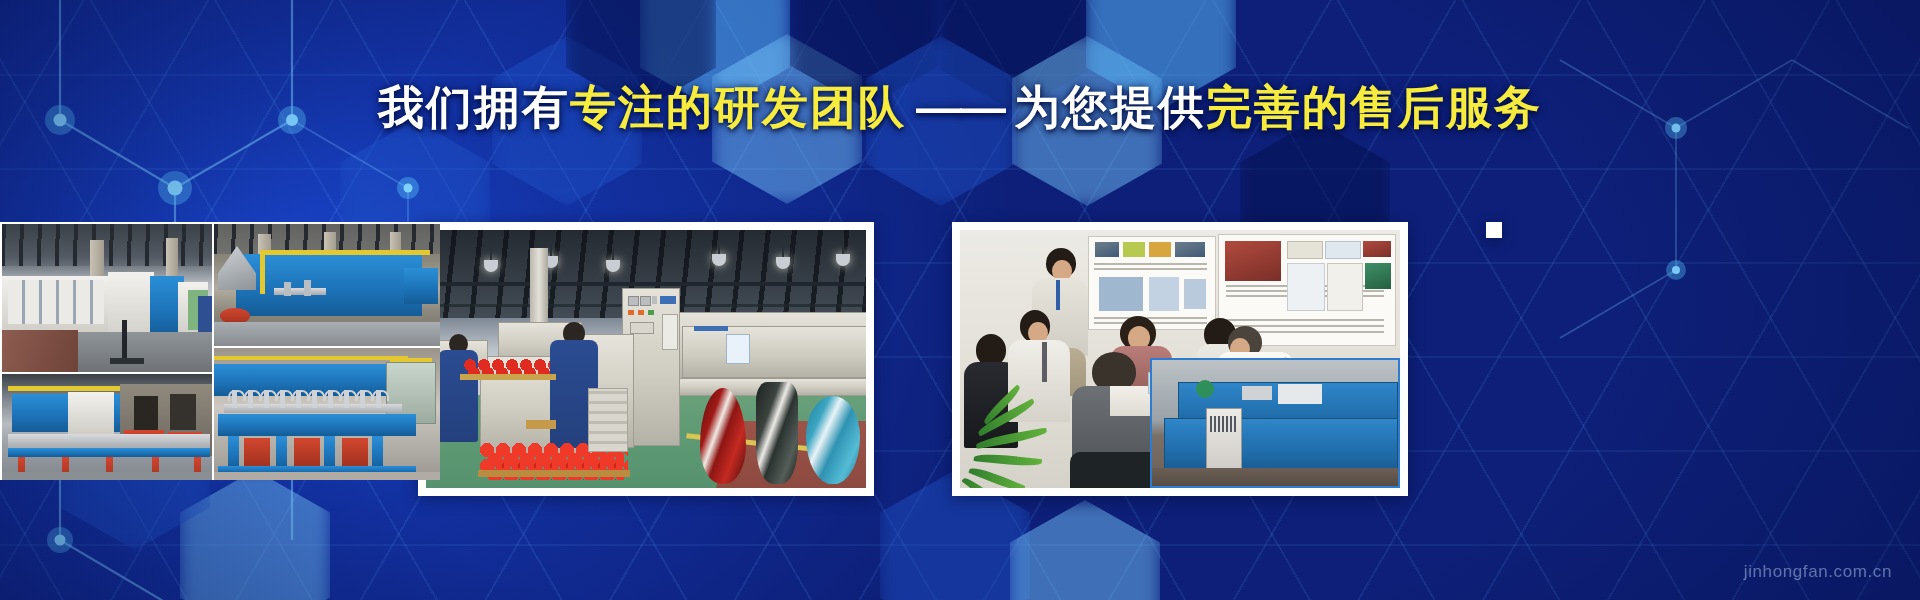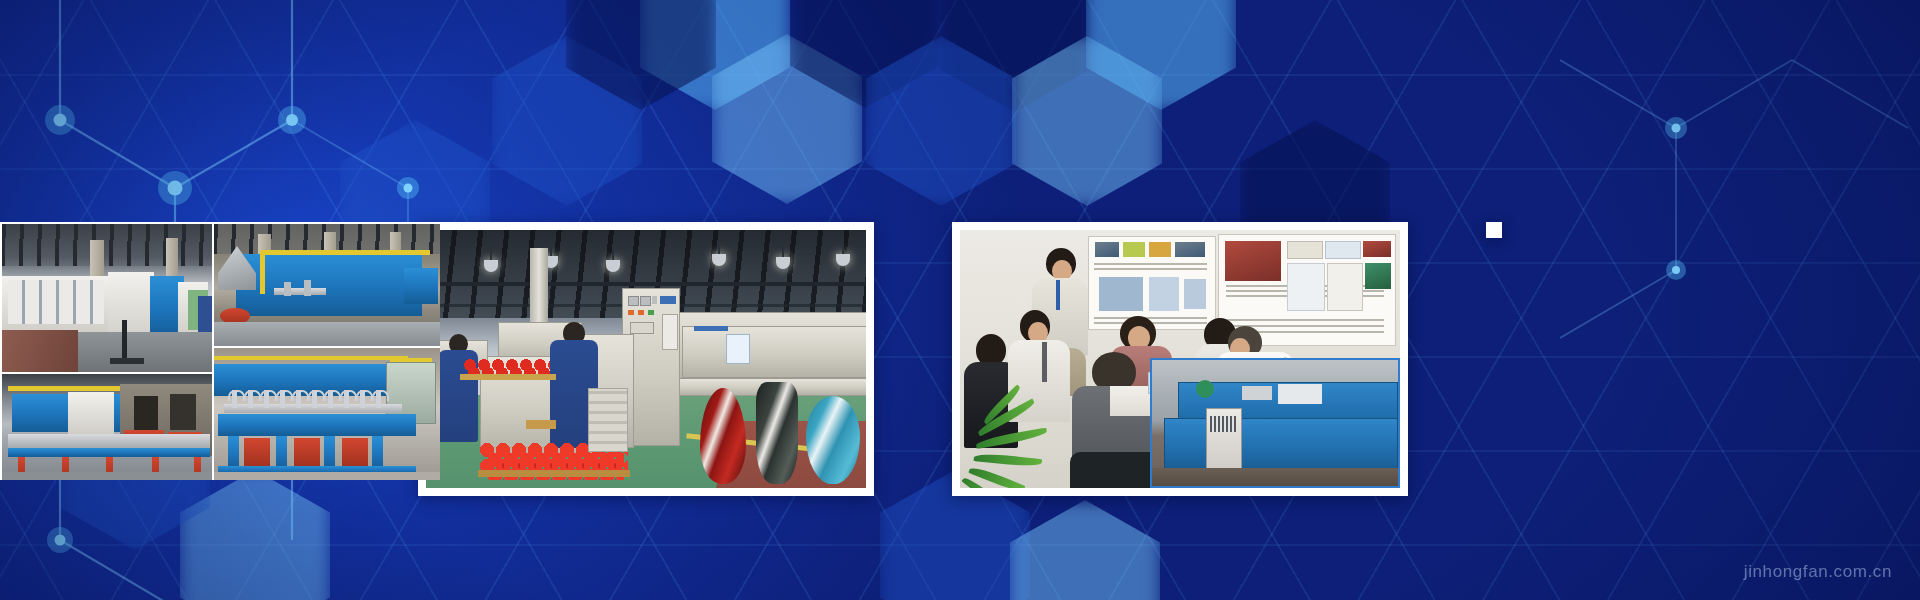--- a/index.html
+++ b/index.html
@@ -241,20 +241,23 @@
         <circle class="node" cx="408" cy="188" r="4.5"></circle>
       <circle class="halo" cx="1676" cy="128" r="11"></circle>
         <circle class="node" cx="1676" cy="128" r="4.5"></circle>
       <circle class="halo" cx="1676" cy="270" r="10"></circle>
         <circle class="node" cx="1676" cy="270" r="4"></circle>
     </g>
   </svg>
 
   <div class="vignette"></div>
 
+  <div id="headline">
+    <span class="w">我们拥有</span><span class="y">专注的研发团队</span><span class="dash">——</span><span class="w">为您提供</span><span class="y">完善的售后服务</span>
+  </div>
 
   <div class="panels">
 
     <div class="panel p1">
       <div class="photo">
         <div class="f1-sky"></div>
         <div class="f1-roof"></div>
         <div class="f1-beam" style="left:0;right:0;top:52px;"></div>
         <div class="f1-beam" style="left:0;right:0;top:74px;height:3px;opacity:.7;"></div>
         <div class="f1-lamp" style="left:58px;top:30px;"></div>

